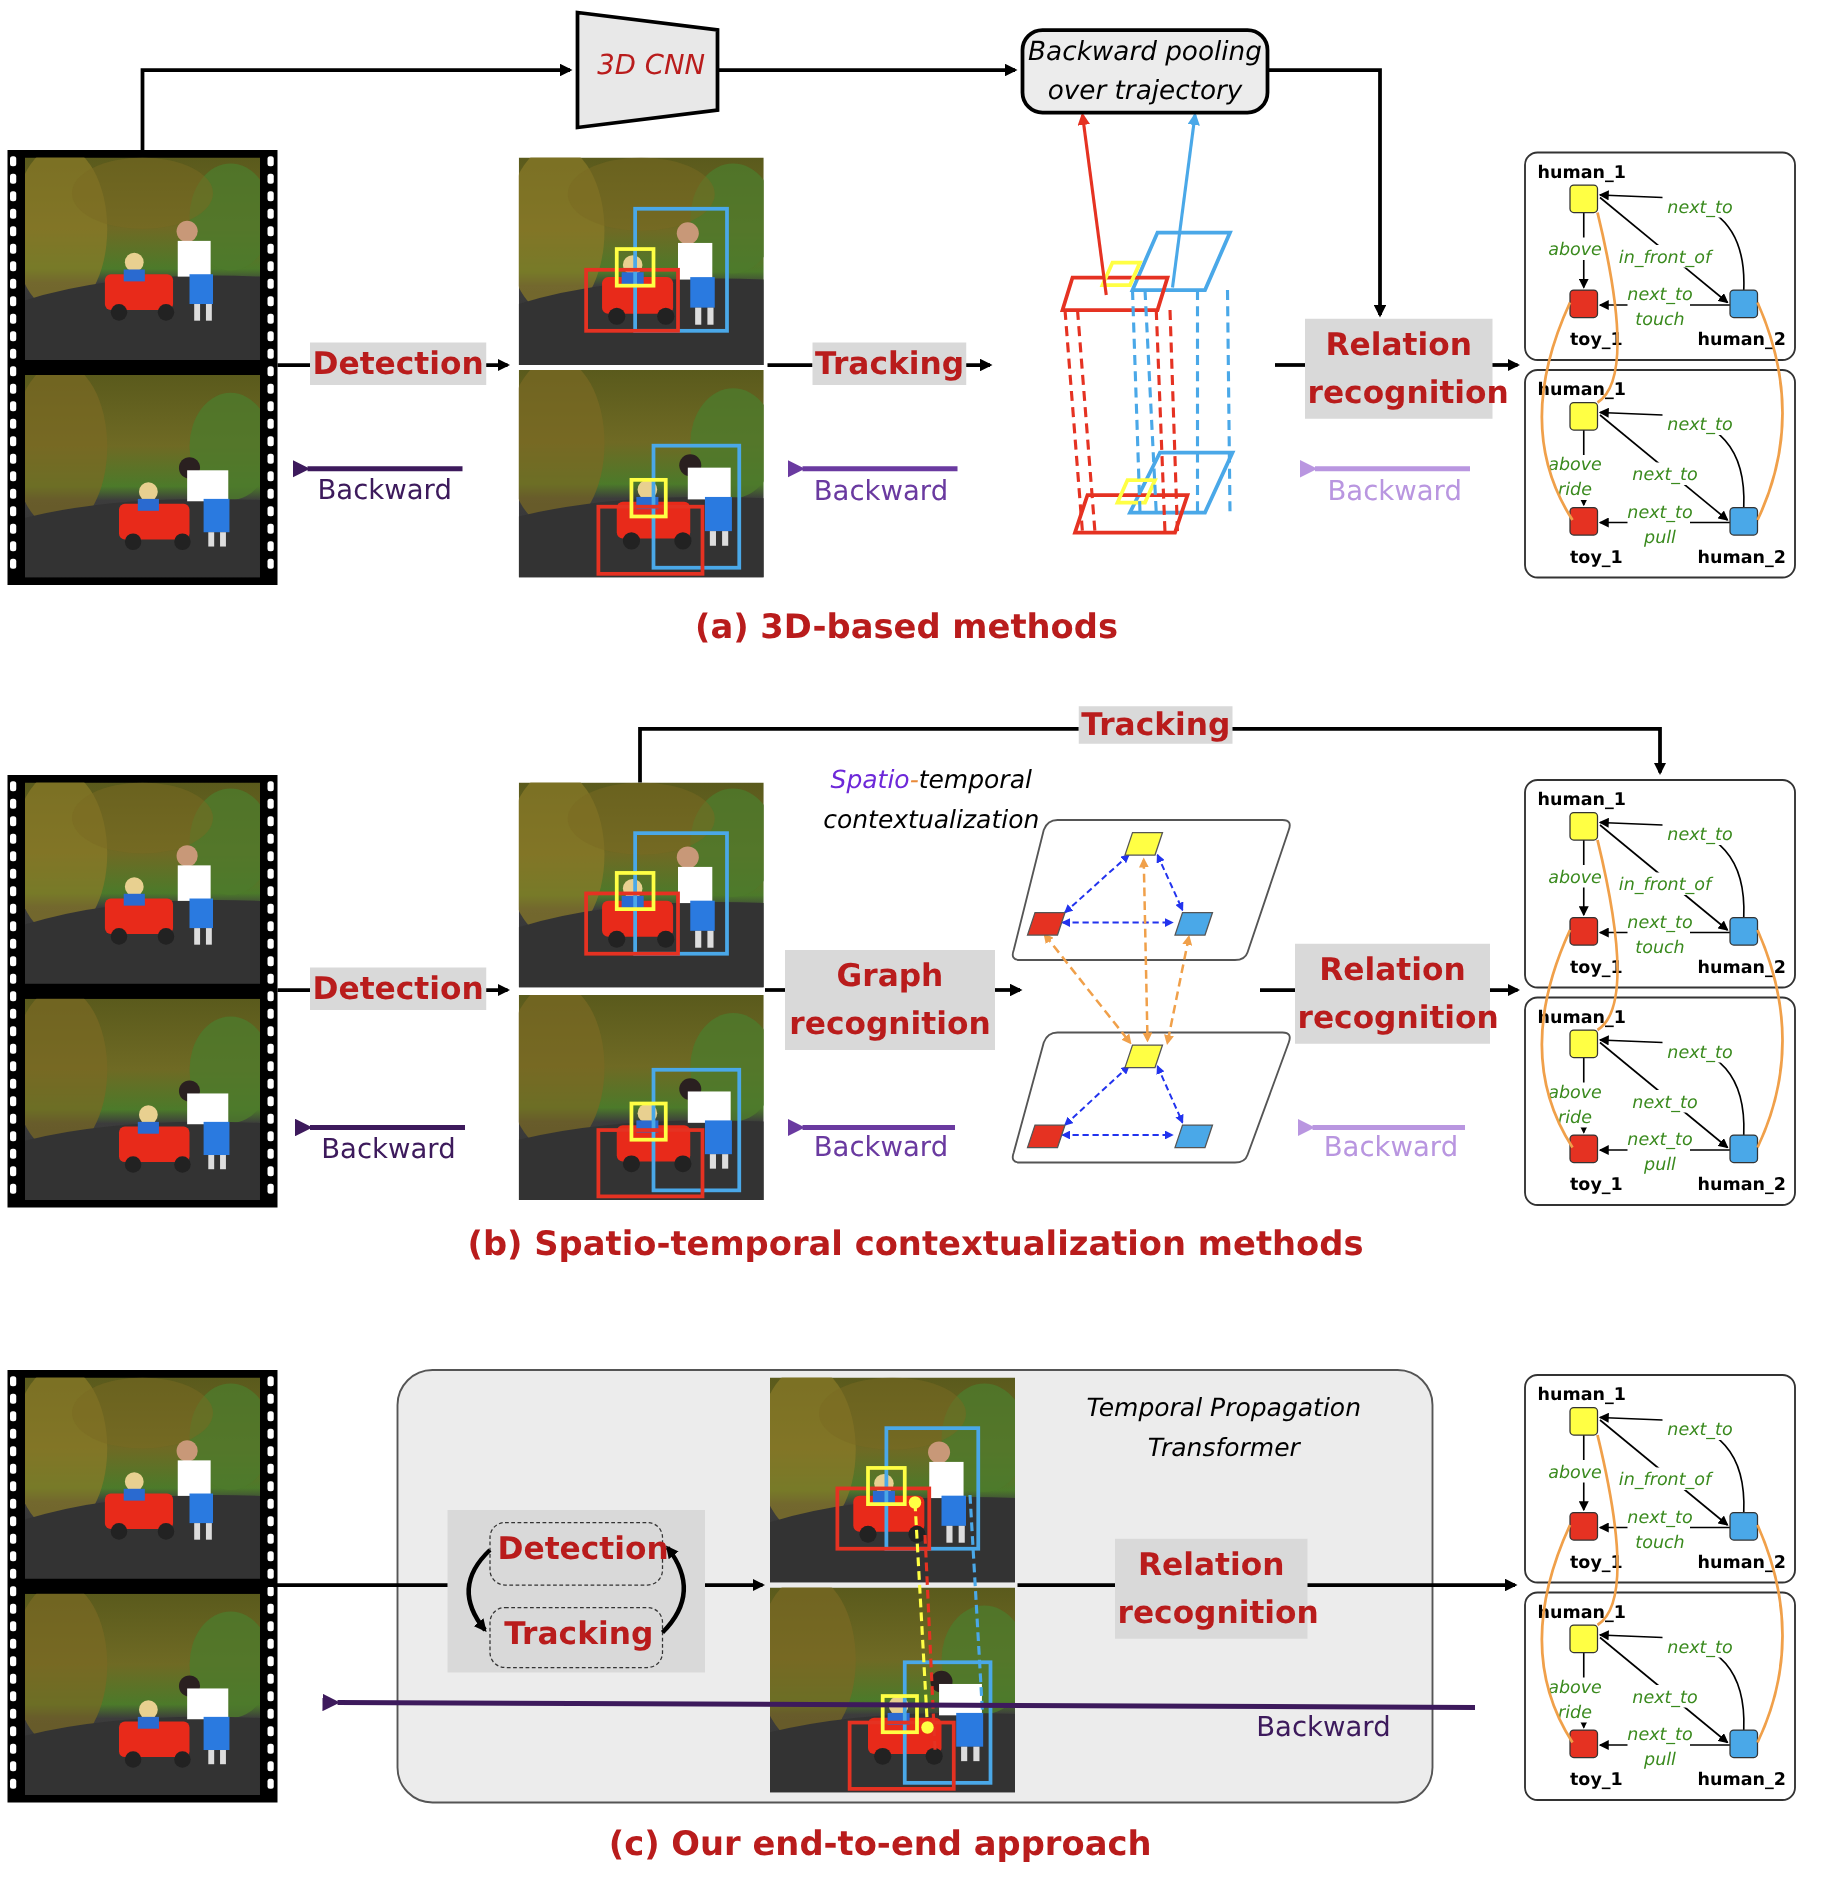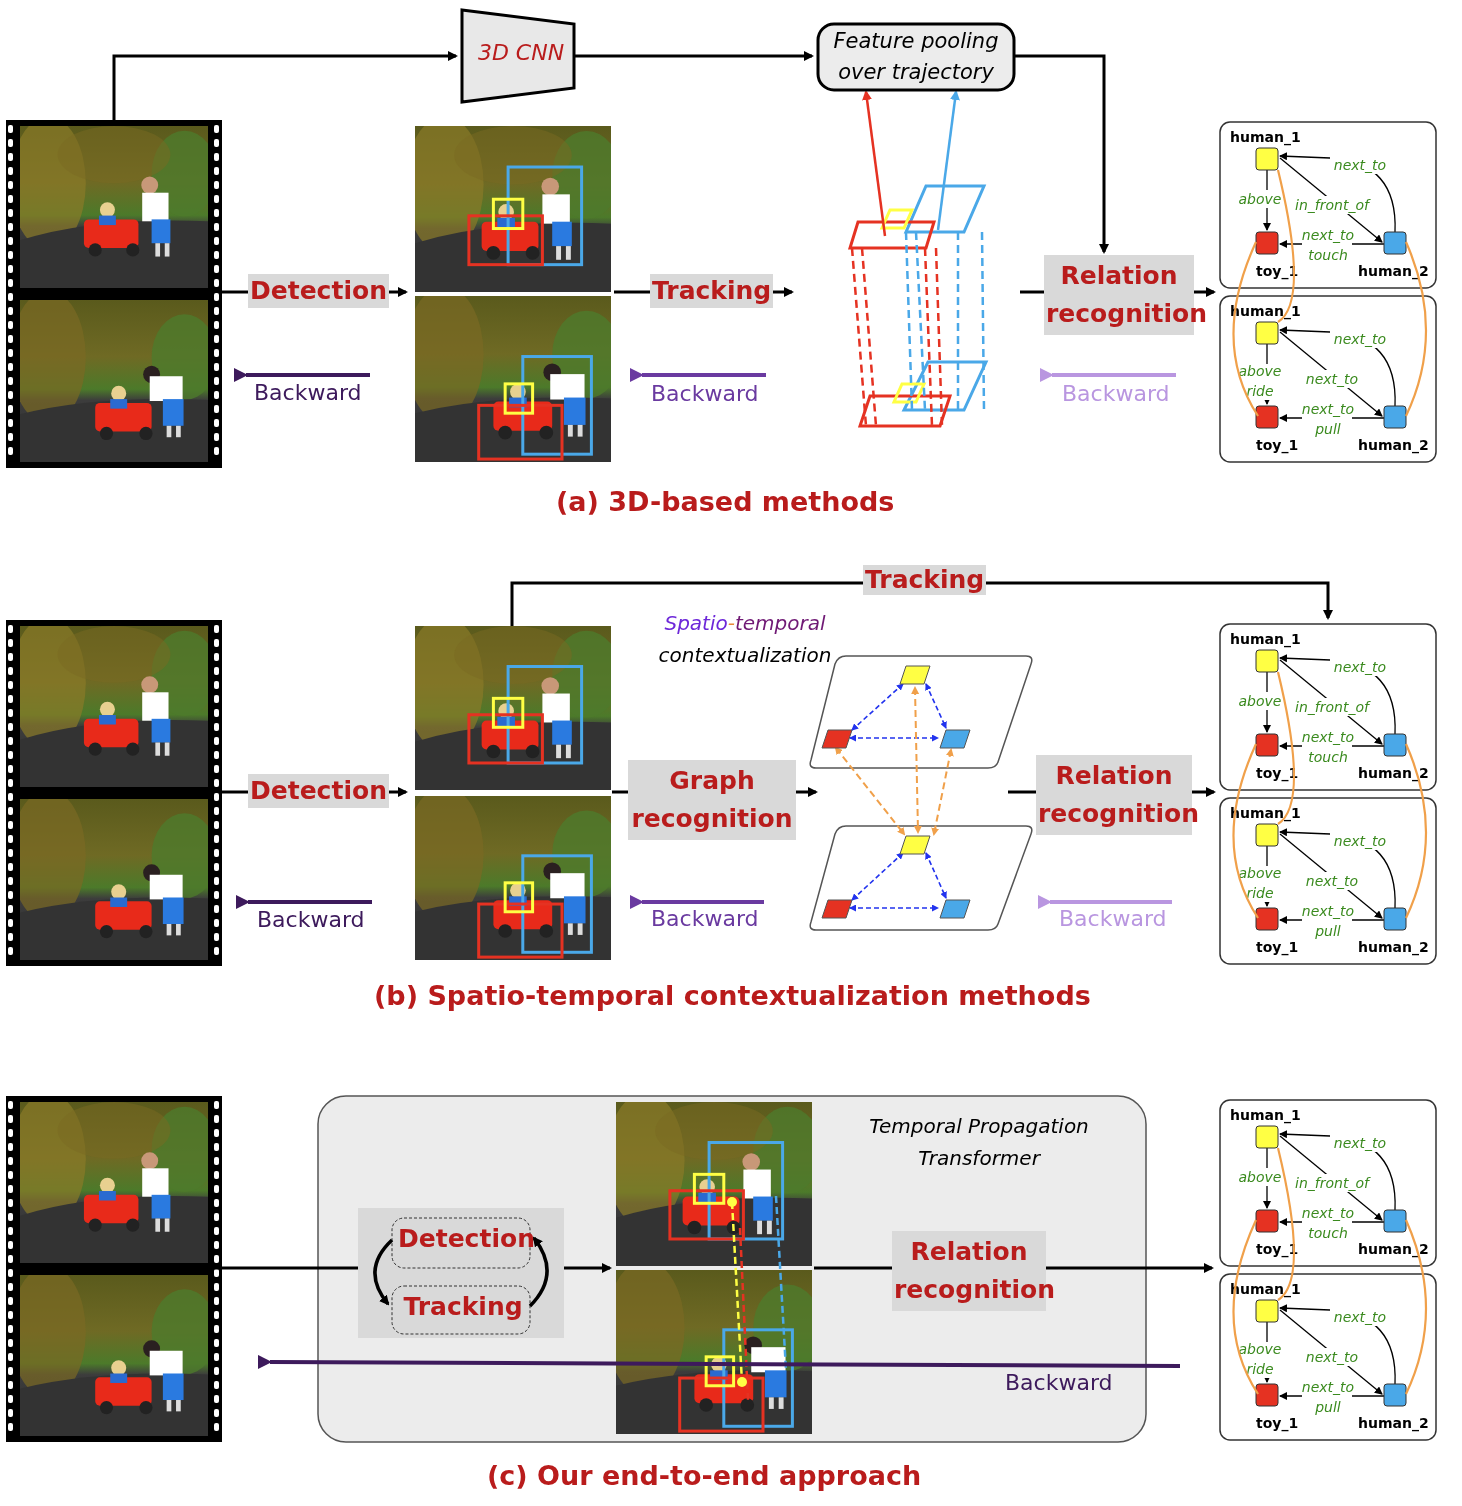--- a/index.html
+++ b/index.html
@@ -509,37 +509,37 @@
         <text x="1358" y="1428" font-weight="bold" font-size="14" font-family="DejaVu Sans, sans-serif" fill="#000">human_2</text>
       </g>
       <path d="M1278,1148 Q1310,1280 1278,1300" stroke="#f0a04a" stroke-width="2.2" fill="none"></path>
       <path d="M1256,1220 Q1210,1320 1258,1394" stroke="#f0a04a" stroke-width="2.2" fill="none"></path>
       <path d="M1406,1220 Q1446,1310 1406,1394" stroke="#f0a04a" stroke-width="2.2" fill="none"></path>
     </g>
 </svg>
 
 <div class="lbl" style="left:466px;top:40px;width:110px;text-align:center;font-weight:normal;font-style:italic;font-size:22px;">3D CNN</div>
 <div class="ital" style="left:818px;top:26px;width:196px;font-size:21px;line-height:31px;">
-  <div>Feature pooling</div>
+  <div>Backward pooling</div>
   <div>over trajectory</div>
 </div>
 <div class="lbl graybox stage" style="left:248px;top:274px;">Detection</div>
 <div class="lbl graybox stage" style="left:650px;top:274px;">Tracking</div>
 <div class="lbl graybox stage" style="left:1044px;top:255px;width:146px;line-height:38px;">
   <div>Relation</div>
   <div>recognition</div>
 </div>
 <div class="back" style="left:254px;top:380px;color:#3d1a5c;">Backward</div>
 <div class="back" style="left:651px;top:381px;color:#6a3aa0;">Backward</div>
 <div class="back" style="left:1062px;top:381px;color:#b996e0;">Backward</div>
 <div class="lbl caption" style="left:556px;top:486px;">(a) 3D-based methods</div>
 
 <div class="lbl graybox stage" style="left:863px;top:565px;padding:0 2px;">Tracking</div>
 <div class="ital" style="left:640px;top:607px;width:210px;line-height:32px;">
-  <div><span style="color:#6d28d9">Spatio</span><span style="color:#e88a3a">-</span><span style="color:#701a75">temporal</span></div>
+  <div><span style="color:#6d28d9">Spatio</span><span style="color:#e88a3a">-</span><span style="color:#000000">temporal</span></div>
   <div>contextualization</div>
 </div>
 <div class="lbl graybox stage" style="left:248px;top:774px;">Detection</div>
 <div class="lbl graybox stage" style="left:628px;top:760px;width:164px;line-height:38px;">
   <div>Graph</div>
   <div>recognition</div>
 </div>
 <div class="lbl graybox stage" style="left:1036px;top:755px;width:152px;line-height:38px;">
   <div>Relation</div>
   <div>recognition</div>

